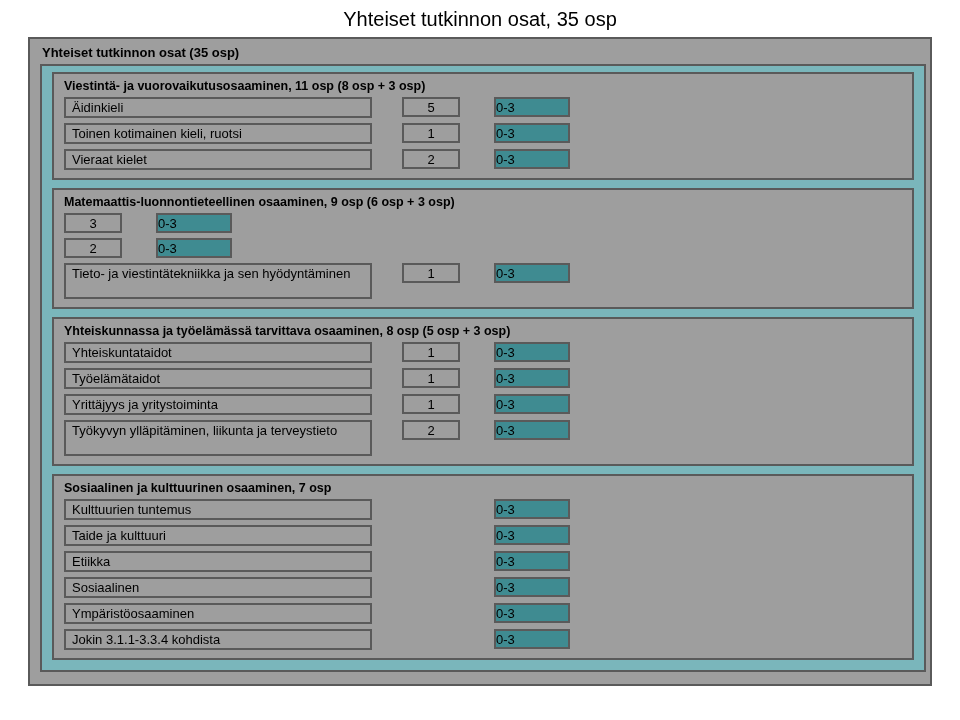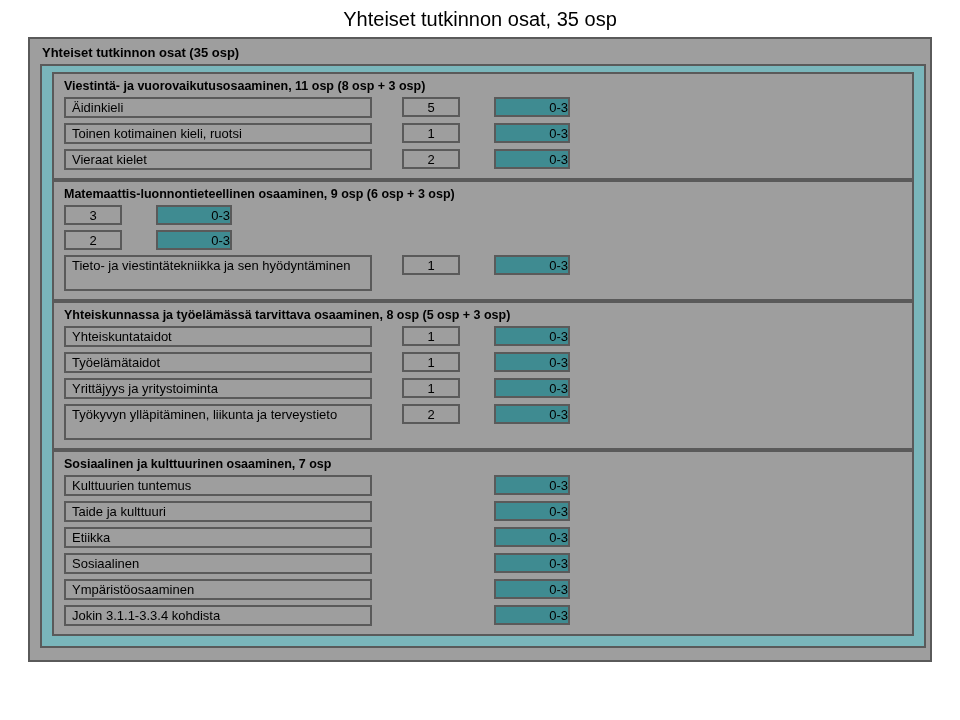--- a/index.html
+++ b/index.html
@@ -27,20 +27,21 @@
     padding: 2px 0 4px 2px;
   }
   .inner {
     background: #7ab6bb;
     border: 2px solid #5a5a5a;
     padding: 6px 10px 10px 10px;
   }
   .section {
     background: #9e9e9e;
     border: 2px solid #5a5a5a;
+    margin-bottom: 8px;
     padding: 4px 10px 8px 10px;
   }
   .section:last-child { margin-bottom: 0; }
   .section-title {
     font-size: 12.5px;
     font-weight: bold;
     padding: 1px 0 4px 0;
   }
   .row {
     display: flex;
@@ -72,21 +73,21 @@
     margin-right: 34px;
     height: 20px;
   }
   .cell-val.empty {
     visibility: hidden;
   }
   .cell-range {
     width: 76px;
     background: #3f8b91;
     border: 2px solid #5a5a5a;
-    text-align: right;
+    text-align: left;
     font-size: 13px;
     padding: 1px 0;
     box-sizing: border-box;
     color: #000;
     height: 20px;
   }
 </style>
 </head>
 <body>
 

